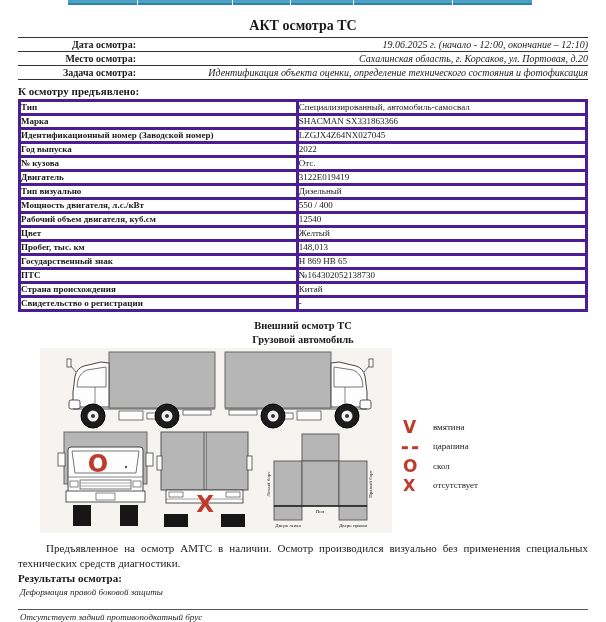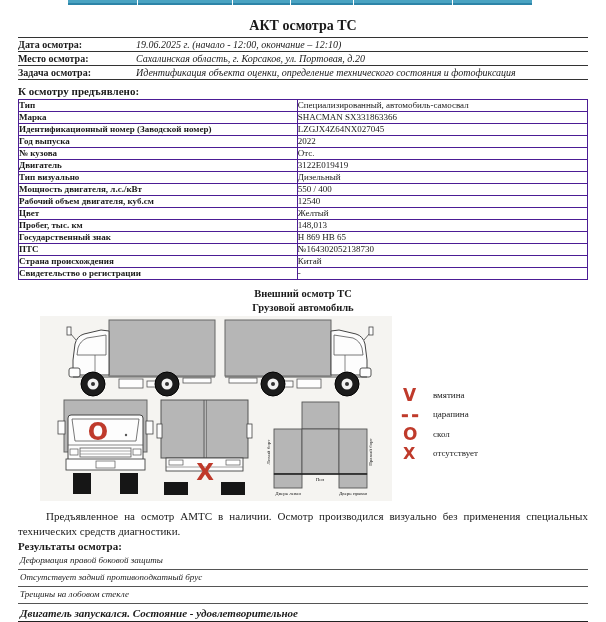--- a/index.html
+++ b/index.html
@@ -8,46 +8,46 @@
 
   
   .top-bar{position:absolute;top:0;left:68px;width:465px;height:4px;display:flex;gap:1px;}
   .top-bar .seg{background:#4aa3c2;border-bottom:2px solid #2d84a8;height:3px;flex:0 0 auto;}
 
   .content{position:absolute;left:18px;top:6px;width:570px;}
 
   .doc-title{text-align:center;font-weight:bold;font-size:14px;margin:12px 0 3px 0;}
 
   table{border-collapse:collapse;width:100%;}
-  .header-table{font-size:10px;}
+  .header-table{font-size:10px;text-align:right;}
   .header-table tr{border-bottom:1px solid #333;}
   .header-table tr:first-child{border-top:1px solid #333;}
   .header-table td{padding:1px 0 1px 0;vertical-align:top;}
   .header-table td.hlabel{font-weight:bold;width:118px;}
   .header-table td.hvalue{font-style:italic;}
 
   .section-heading{font-weight:bold;font-size:11px;margin:5px 0 2px 0;}
 
   .main-table{font-size:9px;}
-  .main-table td{border:1px solid #4c1d95;padding:0 0;height:11px;line-height:1.15;}
+  .main-table td{border:3px solid #4c1d95;padding:0 0;height:11px;line-height:1.15;}
   .main-table td.mlabel{font-weight:bold;width:49%;}
 
   .diagram-title{text-align:center;font-weight:bold;font-size:10.5px;line-height:1.3;margin-top:7px;}
 
   .diagram-wrap{position:relative;width:570px;height:188px;margin-top:2px;}
   .diagram-wrap svg{display:block;}
   .mark{fill:#bf3a2b;font-family:"DejaVu Sans",sans-serif;font-weight:bold;}
   .legend-sym{fill:#bf3a2b;font-family:"DejaVu Sans",sans-serif;font-weight:bold;}
   .legend-lbl{fill:#222;font-size:9px;}
   .tiny-lbl{fill:#222;font-size:5px;}
 
   .conclusion{font-size:11px;text-align:justify;text-indent:28px;line-height:1.32;margin-top:5px;}
   .results-heading{font-weight:bold;font-size:11px;margin:2px 0 1px 0;}
   .result-line{font-size:9px;font-style:italic;border-bottom:1px solid #555;
-               padding:1px 0 2px 2px;line-height:1.45;}
+               padding:1px 0 10px 2px;line-height:1.45;}
   .engine-line{font-size:11px;font-style:italic;font-weight:bold;border-bottom:2px solid #222;
                padding:3px 0 2px 2px;}
 </style>
 </head>
 <body>
 
 <div class="page">
 
   <div class="top-bar">
     <div class="seg" style="width:69px"></div>

